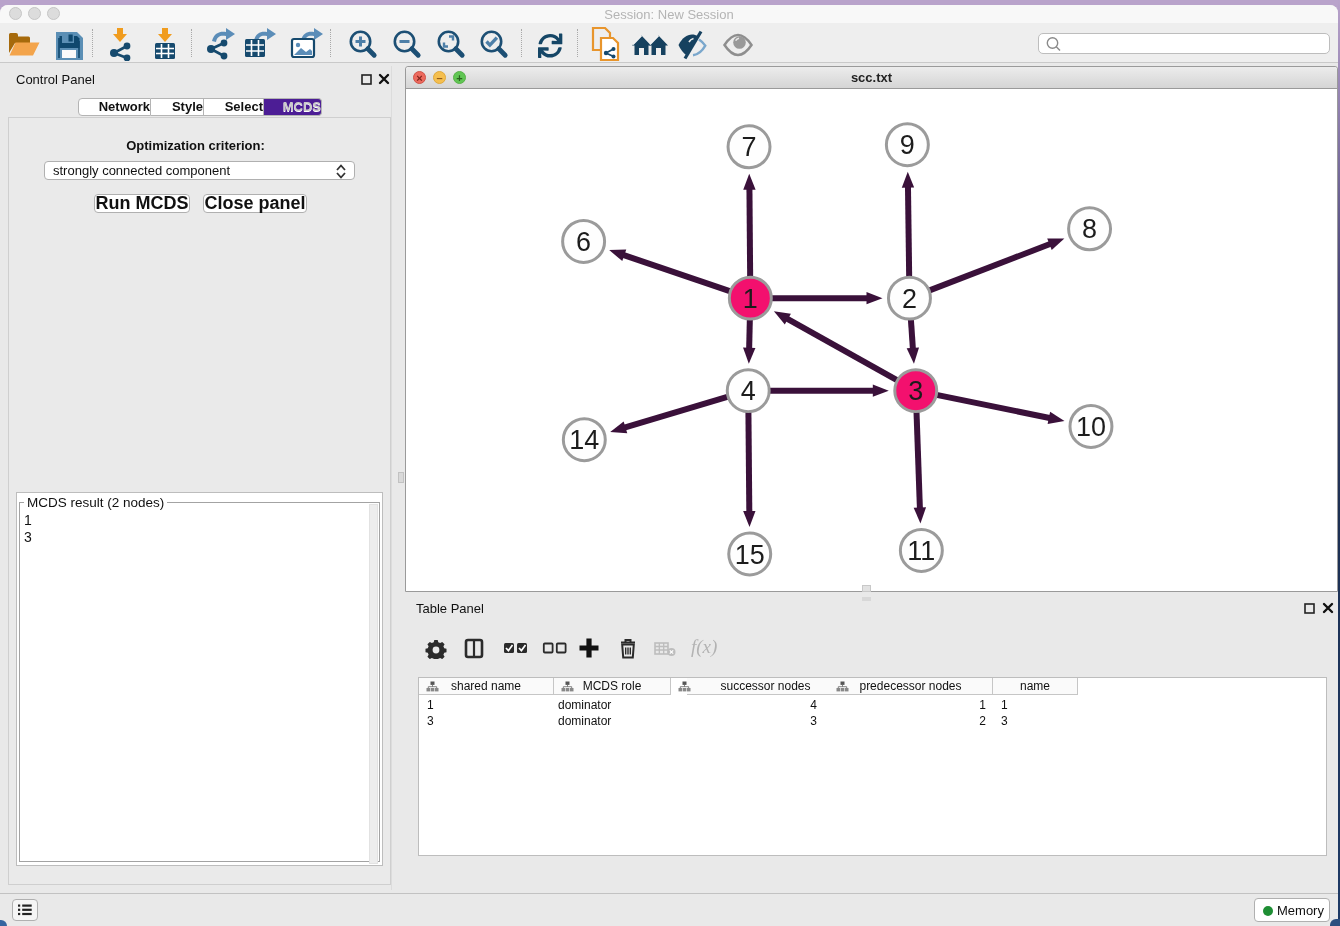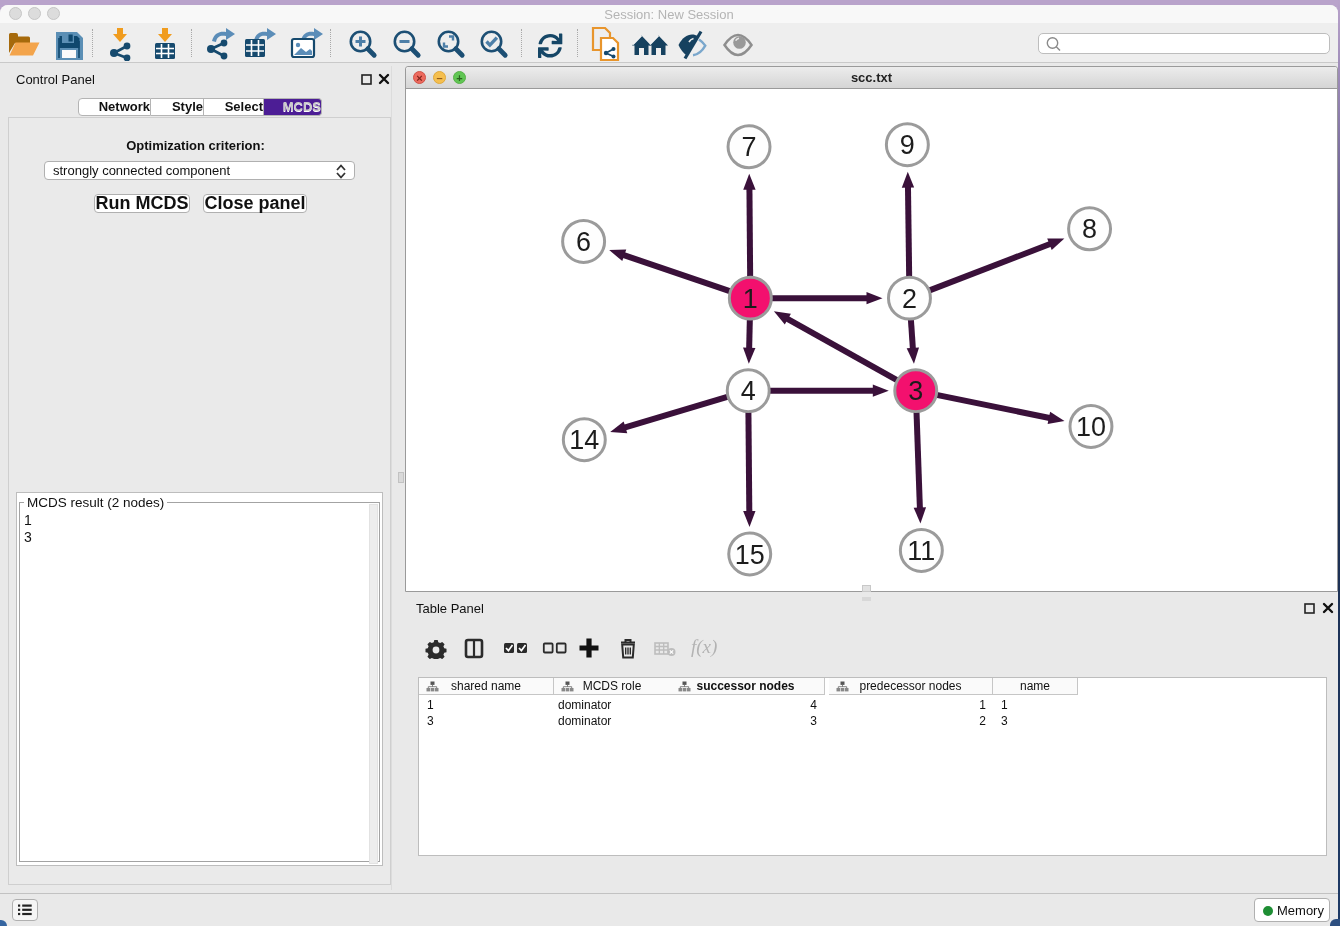--- a/index.html
+++ b/index.html
@@ -298,21 +298,21 @@
       <svg style="position:absolute;left:249px;top:43px;" width="22" height="16" viewBox="0 0 22 16">
         <rect x="1" y="2" width="13" height="11" fill="none" stroke="#bdbdbd" stroke-width="1.6"></rect>
         <path d="M1 5.5 h13 M1 9 h13 M5.3 2 v11 M9.7 2 v11" stroke="#bdbdbd" stroke-width="1.3"></path>
         <circle cx="17.5" cy="11" r="4" fill="#bdbdbd"></circle>
           <path d="M15.8 9.3 l3.4 3.4 M19.2 9.3 l-3.4 3.4" stroke="#fff" stroke-width="1.2"></path>
       </svg>
       <div style="position:absolute;left:286px;top:38px;font-family:'Liberation Serif',serif;font-style:italic;font-size:19px;color:#b3b3b3;">f(x)</div>
       <div id="ttable">
         <div class="th" style="left:0;width:135px;">shared name</div>
         <div class="th" style="left:135px;width:117px;">MCDS role</div>
-        <div class="th" style="left:248px;width:158px;font-weight:bold;">successor nodes</div>
+        <div class="th" style="left:268px;width:158px;">successor nodes</div>
         <div class="th" style="left:410px;width:164px;">predecessor nodes</div>
         <div class="th" style="left:574px;width:85px;">name</div>
         <svg class="thico" style="position:absolute;left:7px;top:3px;" width="13" height="11" viewBox="0 0 13 11">
             <rect x="4.5" y="0.5" width="4" height="3.4" fill="#555"></rect>
             <rect x="0.5" y="7" width="3.6" height="3.4" fill="#888"></rect>
             <rect x="4.7" y="7" width="3.6" height="3.4" fill="#888"></rect>
             <rect x="8.9" y="7" width="3.6" height="3.4" fill="#888"></rect>
             <path d="M6.5 4 V6 M2.3 7 V5.7 H10.7 V7" stroke="#777" stroke-width="0.9" fill="none"></path>
           </svg>
         <svg class="thico" style="position:absolute;left:142px;top:3px;" width="13" height="11" viewBox="0 0 13 11">

